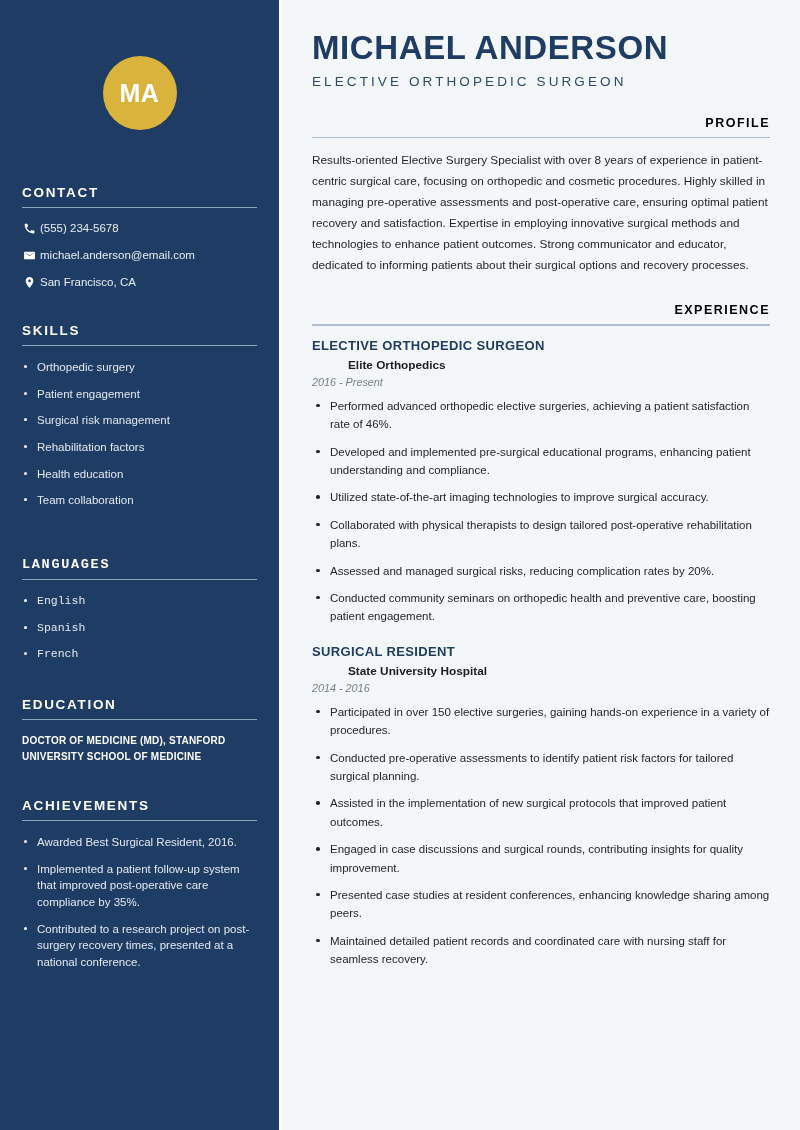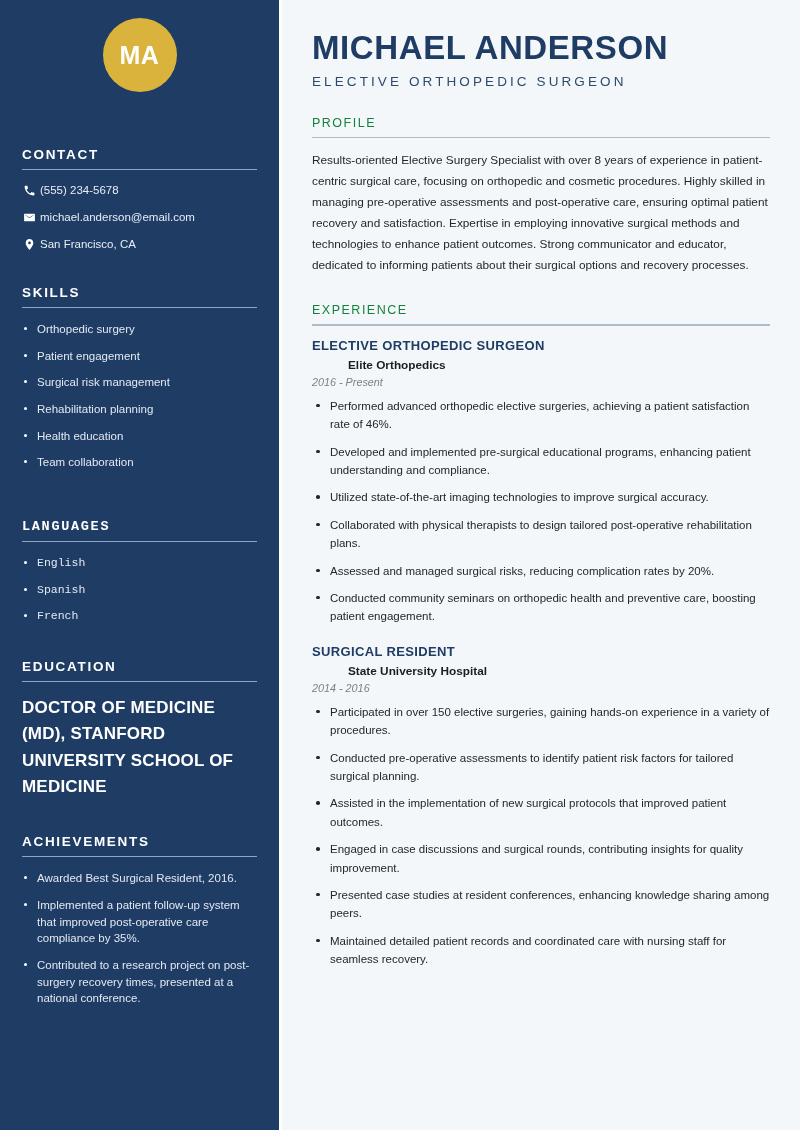--- a/index.html
+++ b/index.html
@@ -20,21 +20,21 @@
   .sidebar {
     width: 279px;
     flex: 0 0 279px;
     background: #1e3c64;
     padding: 0 22px;
     color: #ffffff;
   }
   .avatar-wrap {
     display: flex;
     justify-content: center;
-    padding-top: 18px;
+    padding-top: 56px;
     padding-bottom: 0;
   }
   .avatar {
     width: 74px;
     height: 74px;
     border-radius: 50%;
     background: #d9b33c;
     color: #ffffff;
     display: flex;
     align-items: center;
@@ -92,21 +92,21 @@
     content: "";
     position: absolute;
     left: 2px;
     top: 6px;
     width: 3px;
     height: 3px;
     border-radius: 50%;
     background: #ffffff;
   }
   .edu-item {
-    font-size: 17px;
+    font-size: 10px;
     font-weight: bold;
     line-height: 1.55;
     letter-spacing: 0.2px;
     color: #ffffff;
   }
 
   
   .gap { width: 3px; flex: 0 0 3px; background: #ffffff; }
   .main {
     flex: 1 1 auto;
@@ -122,24 +122,25 @@
   }
   .job-title-top {
     font-size: 13.5px;
     color: #2c4a6e;
     letter-spacing: 3.1px;
     margin-top: 7px;
   }
   .main-section { margin-top: 27px; }
   .main-heading {
     font-size: 12.5px;
-    font-weight: normal;
-    color: #15803d;
+    font-weight: bold;
+    color: #000000;
     letter-spacing: 1.5px;
     padding-bottom: 7px;
+    text-align: right;
   }
   .main-rule {
     height: 1.5px;
     background: #aebccc;
     margin-bottom: 12px;
   }
   .profile-text {
     font-size: 11.8px;
     line-height: 1.78;
     color: #23272b;
@@ -230,21 +231,21 @@
       </div>
     </section>
 
     <section class="side-section skills">
       <div class="side-heading">SKILLS</div>
       <div class="side-rule"></div>
       <ul class="side-list">
         <li>Orthopedic surgery</li>
         <li>Patient engagement</li>
         <li>Surgical risk management</li>
-        <li>Rehabilitation planning</li>
+        <li>Rehabilitation factors</li>
         <li>Health education</li>
         <li>Team collaboration</li>
       </ul>
     </section>
 
     <section class="side-section languages">
       <div class="side-heading">LANGUAGES</div>
       <div class="side-rule"></div>
       <ul class="side-list">
         <li>English</li>

